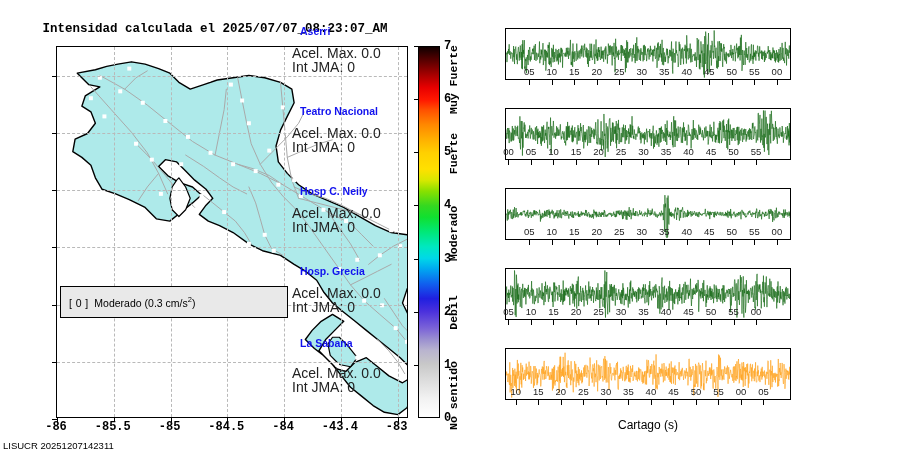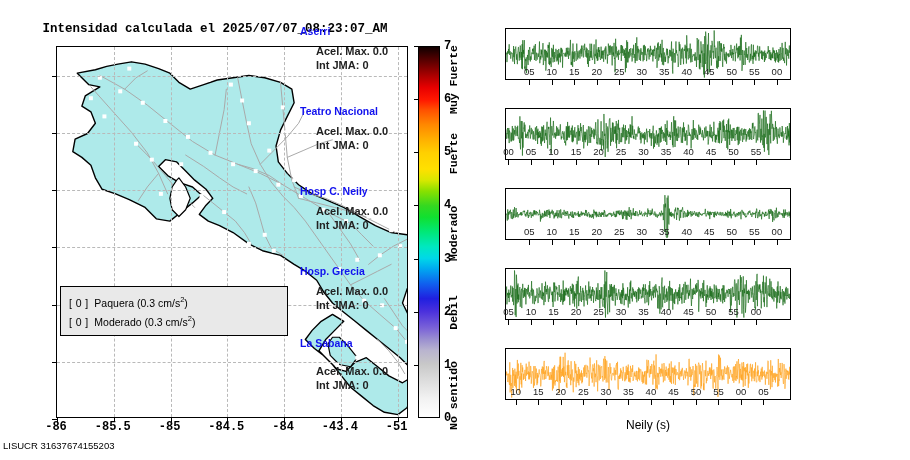--- a/index.html
+++ b/index.html
@@ -66,22 +66,22 @@
           border:1.2px solid #000;box-sizing:border-box;background:#fff;
           overflow:hidden;}
   .wf-box svg{display:block;width:100%;height:100%;}
   .wf-tickrow{position:absolute;left:0;width:286px;height:14px;}
   .wf-tick{position:absolute;top:0;height:5px;width:0;
            border-left:1.1px solid #000;}
   .wf-tlab{position:absolute;top:-14px;font-size:9.5px;color:#222;
            text-align:center;width:26px;transform:translateX(-13px);}
   .wf-name{position:absolute;left:300px;font-size:10.5px;font-weight:bold;
            color:#1111ee;white-space:nowrap;}
-  .wf-meta{position:absolute;left:316px;font-size:11px;color:#222;
-           white-space:nowrap;font-weight:bold;}
+  .wf-meta{position:absolute;left:292px;font-size:14px;color:#222;
+           white-space:nowrap;}
   #xaxis-label{left:505px;top:418px;width:286px;text-align:center;
                font-size:12px;color:#000;}
 </style>
 </head>
 <body>
 
 <div class="abs" id="map-title">Intensidad calculada el 2025/07/07_08:23:07_AM</div>
 
 <div class="abs" id="map-frame">
   <div id="map-clip">
@@ -196,26 +196,25 @@
       <div class="ytick-mark" style="top: 28.6154px;"></div>
     </div>
 </div>
 <div class="abs" id="map-axis-labels">
     <div class="xtick-lab" style="left: 56px;">-86</div>
     <div class="xtick-lab" style="left: 112.774px;">-85.5</div>
     <div class="xtick-lab" style="left: 169.548px;">-85</div>
     <div class="xtick-lab" style="left: 226.323px;">-84.5</div>
     <div class="xtick-lab" style="left: 283.097px;">-84</div>
     <div class="xtick-lab" style="left: 339.871px;">-43.4</div>
-    <div class="xtick-lab" style="left: 396.645px;">-51</div>
+    <div class="xtick-lab" style="left: 396.645px;">-83</div>
   </div>
 
 <div class="abs" id="map-legend">
   <div id="legend-list">
-      <div class="legend-row"><span class="bk">[ 0 ]</span>&nbsp; <span>Paquera</span> (<span>0.3 cm/s</span><sup>2</sup>)</div>
       <div class="legend-row"><span class="bk">[ 0 ]</span>&nbsp; <span>Moderado</span> (<span>0.3 cm/s</span><sup>2</sup>)</div>
     </div>
 </div>
 
 <div class="abs" id="cbar-wrap">
   <div id="cbar"></div>
   <div id="cbar-ann">
       <div class="cb-num" style="top: 372px;">0</div>
       <div class="cb-tick" style="top: 318.857px;"></div>
       <div class="cb-num" style="top: 318.857px;">1</div>
@@ -404,15 +403,15 @@
       <div class="wf-tlab" style="left: 213.442px;">55</div>
       <div class="wf-tick" style="left: 235.95px;"></div>
       <div class="wf-tlab" style="left: 235.95px;">00</div>
       <div class="wf-tick" style="left: 258.458px;"></div>
       <div class="wf-tlab" style="left: 258.458px;">05</div>
     </div>
     <div class="wf-name abs" style="top: 337px;">La Sabana</div>
     <div class="wf-meta abs" style="top: 365px;">Acel. Max. 0.0</div>
     <div class="wf-meta abs" style="top: 379px;">Int JMA: 0</div>
   </div>
-<div class="abs" id="xaxis-label">Neily (s)</div>
-
-<div class="abs" id="footer">LISUCR 31637674155203</div>
+<div class="abs" id="xaxis-label">Cartago (s)</div>
+
+<div class="abs" id="footer">LISUCR 20251207142311</div>
 
 </body></html>

